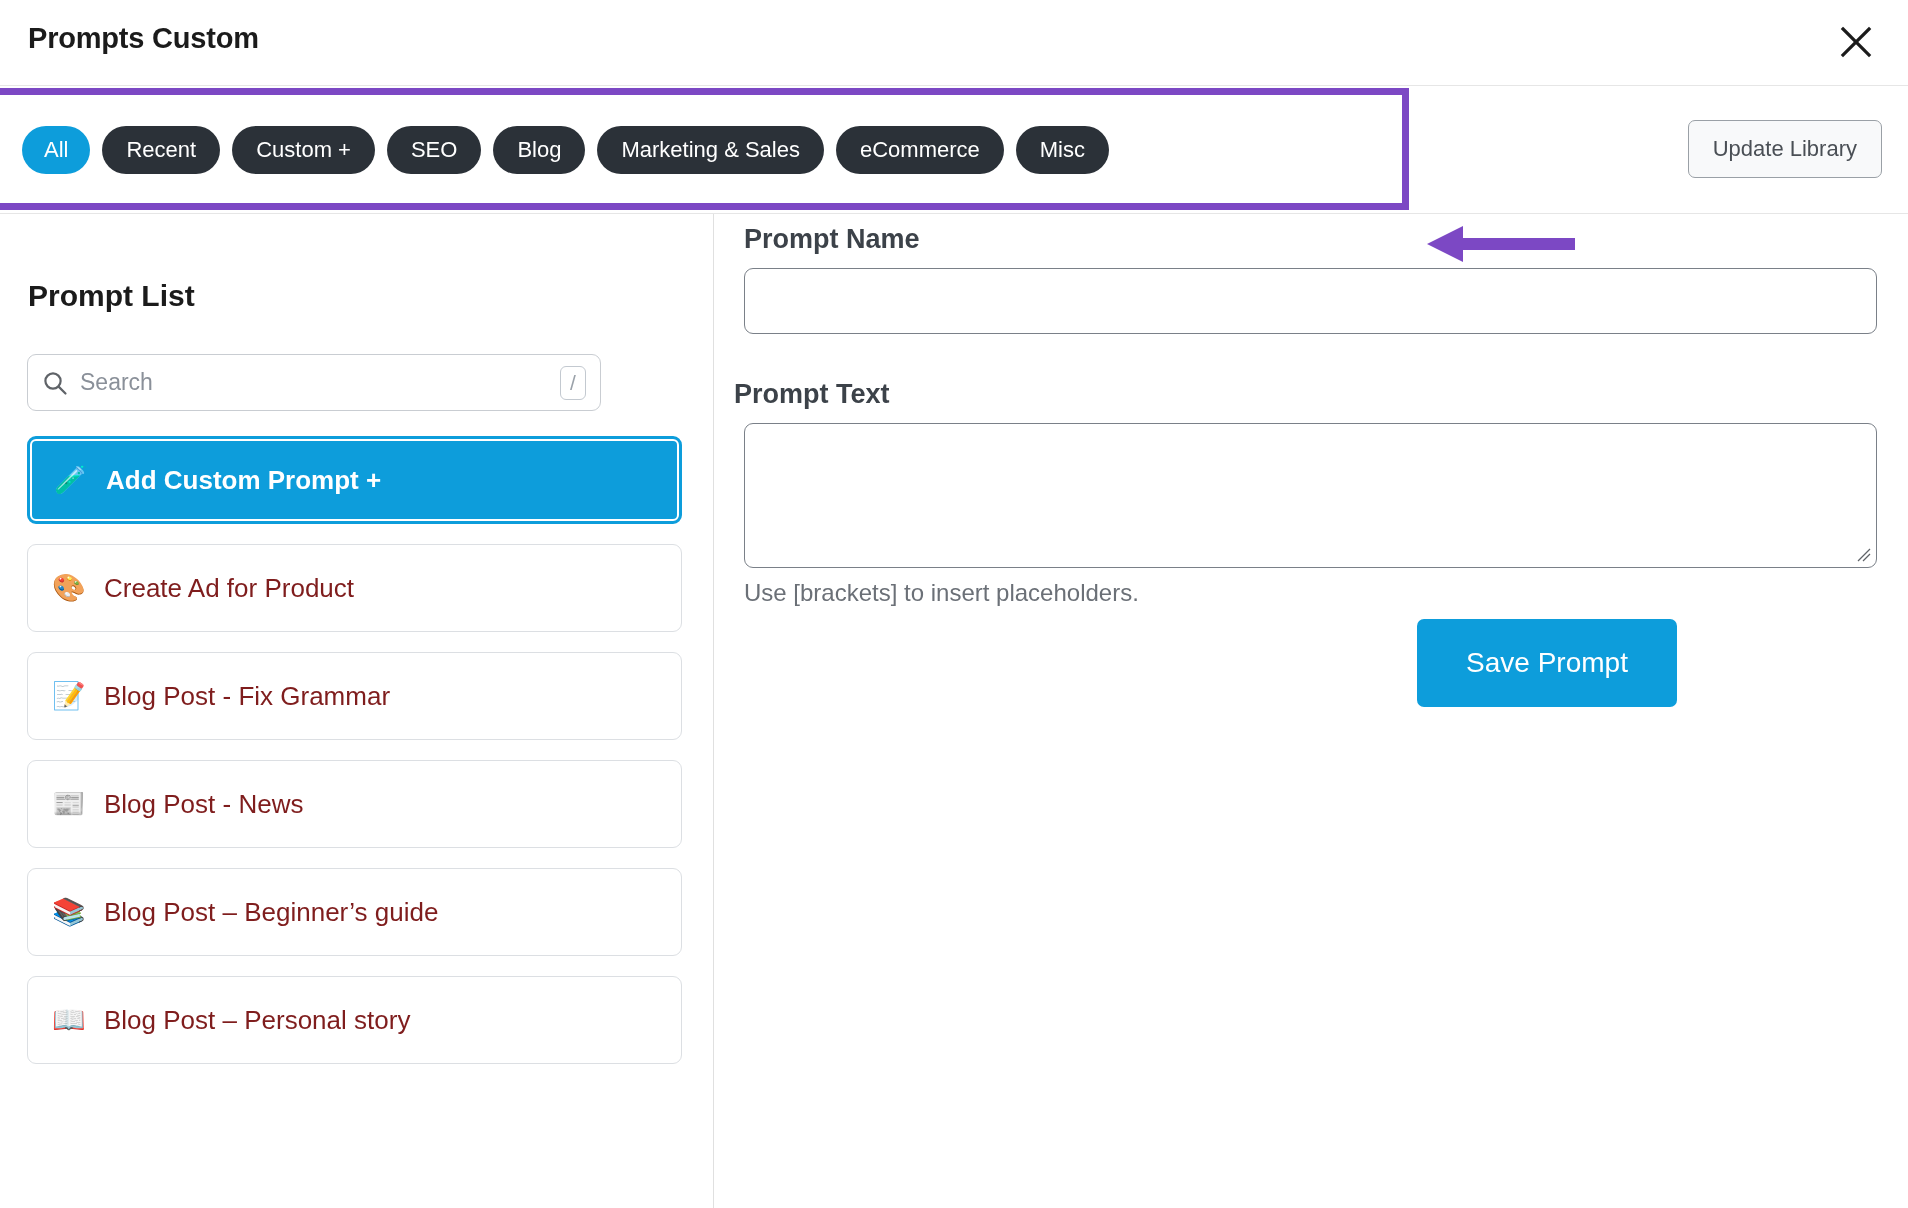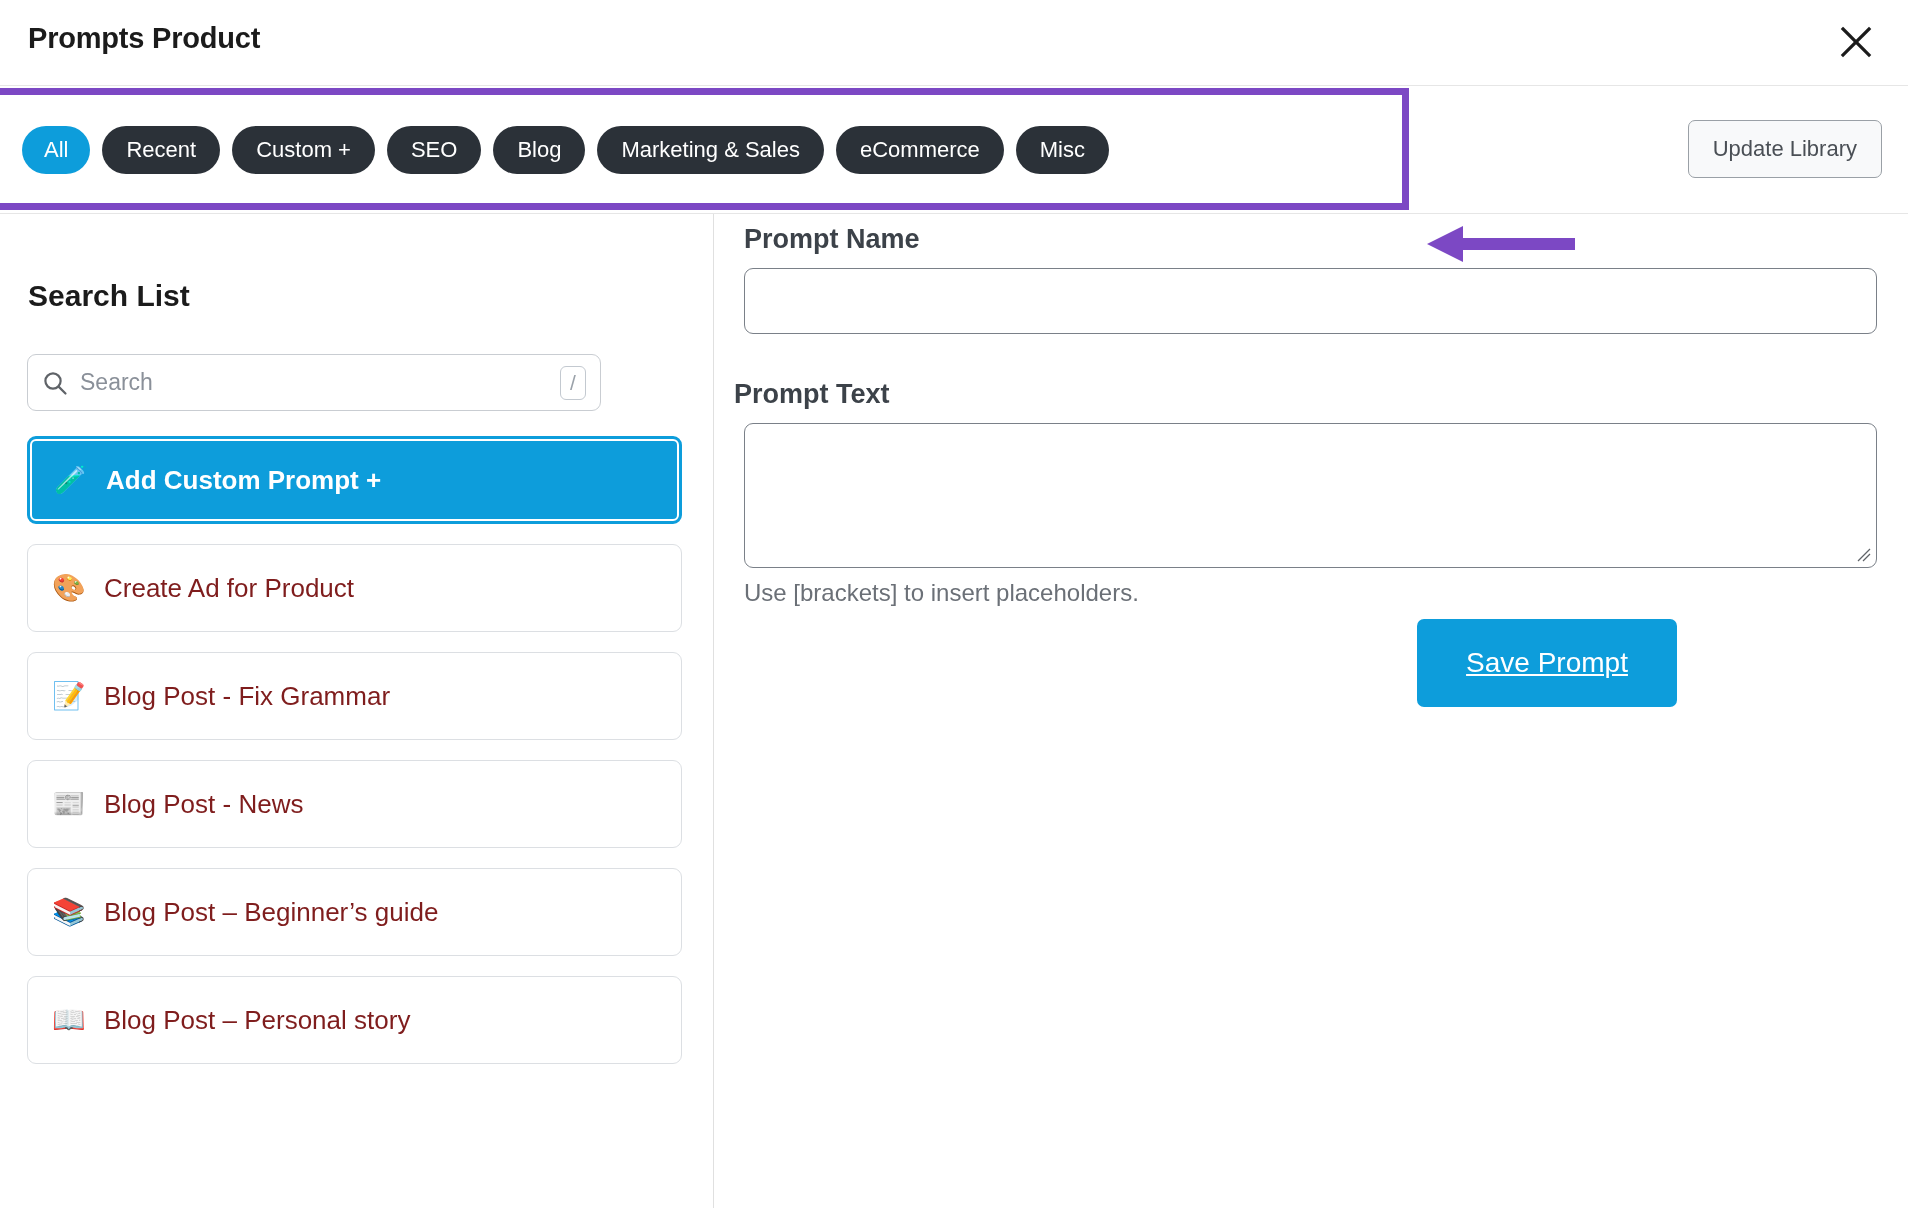--- a/index.html
+++ b/index.html
@@ -318,30 +318,29 @@
     top: 405px;
     width: 260px;
     height: 88px;
     background: #0d9ddb;
     border: none;
     border-radius: 7px;
     color: #ffffff;
     font-size: 28px;
     font-family: "Liberation Sans", sans-serif;
     cursor: pointer;
-    text-decoration: underline;
   }
 </style>
 </head>
 <body>
 
 <div class="app">
 
   <div class="modal-header">
-    <div class="modal-title">Prompts Product</div>
+    <div class="modal-title">Prompts Custom</div>
     <button class="close-btn">
       <span>
         <svg width="34" height="34" viewBox="0 0 34 34">
           <line x1="4" y1="4" x2="30" y2="30" stroke="#1b1b1b" stroke-width="3.2" stroke-linecap="square"></line>
           <line x1="30" y1="4" x2="4" y2="30" stroke="#1b1b1b" stroke-width="3.2" stroke-linecap="square"></line>
         </svg>
       </span>
     </button>
   </div>
 
@@ -367,21 +366,21 @@
       </svg>
     </div>
 
     <button class="update-library-btn">Update Library</button>
   </div>
 
   <div class="body-split">
 
     <div class="pane-left">
 
-      <div class="prompt-list-title">Search List</div>
+      <div class="prompt-list-title">Prompt List</div>
 
       <div class="search-wrap">
         <span class="search-icon">
           <svg width="26" height="26" viewBox="0 0 26 26">
             <circle cx="11" cy="11" r="7.6" fill="none" stroke="#5f6368" stroke-width="2.2"></circle>
             <line x1="16.6" y1="16.6" x2="23.5" y2="23.5" stroke="#5f6368" stroke-width="2.2" stroke-linecap="round"></line>
           </svg>
         </span>
         <input class="search-input" type="text" placeholder="Search" style="">
         <span class="slash-key">/</span>

